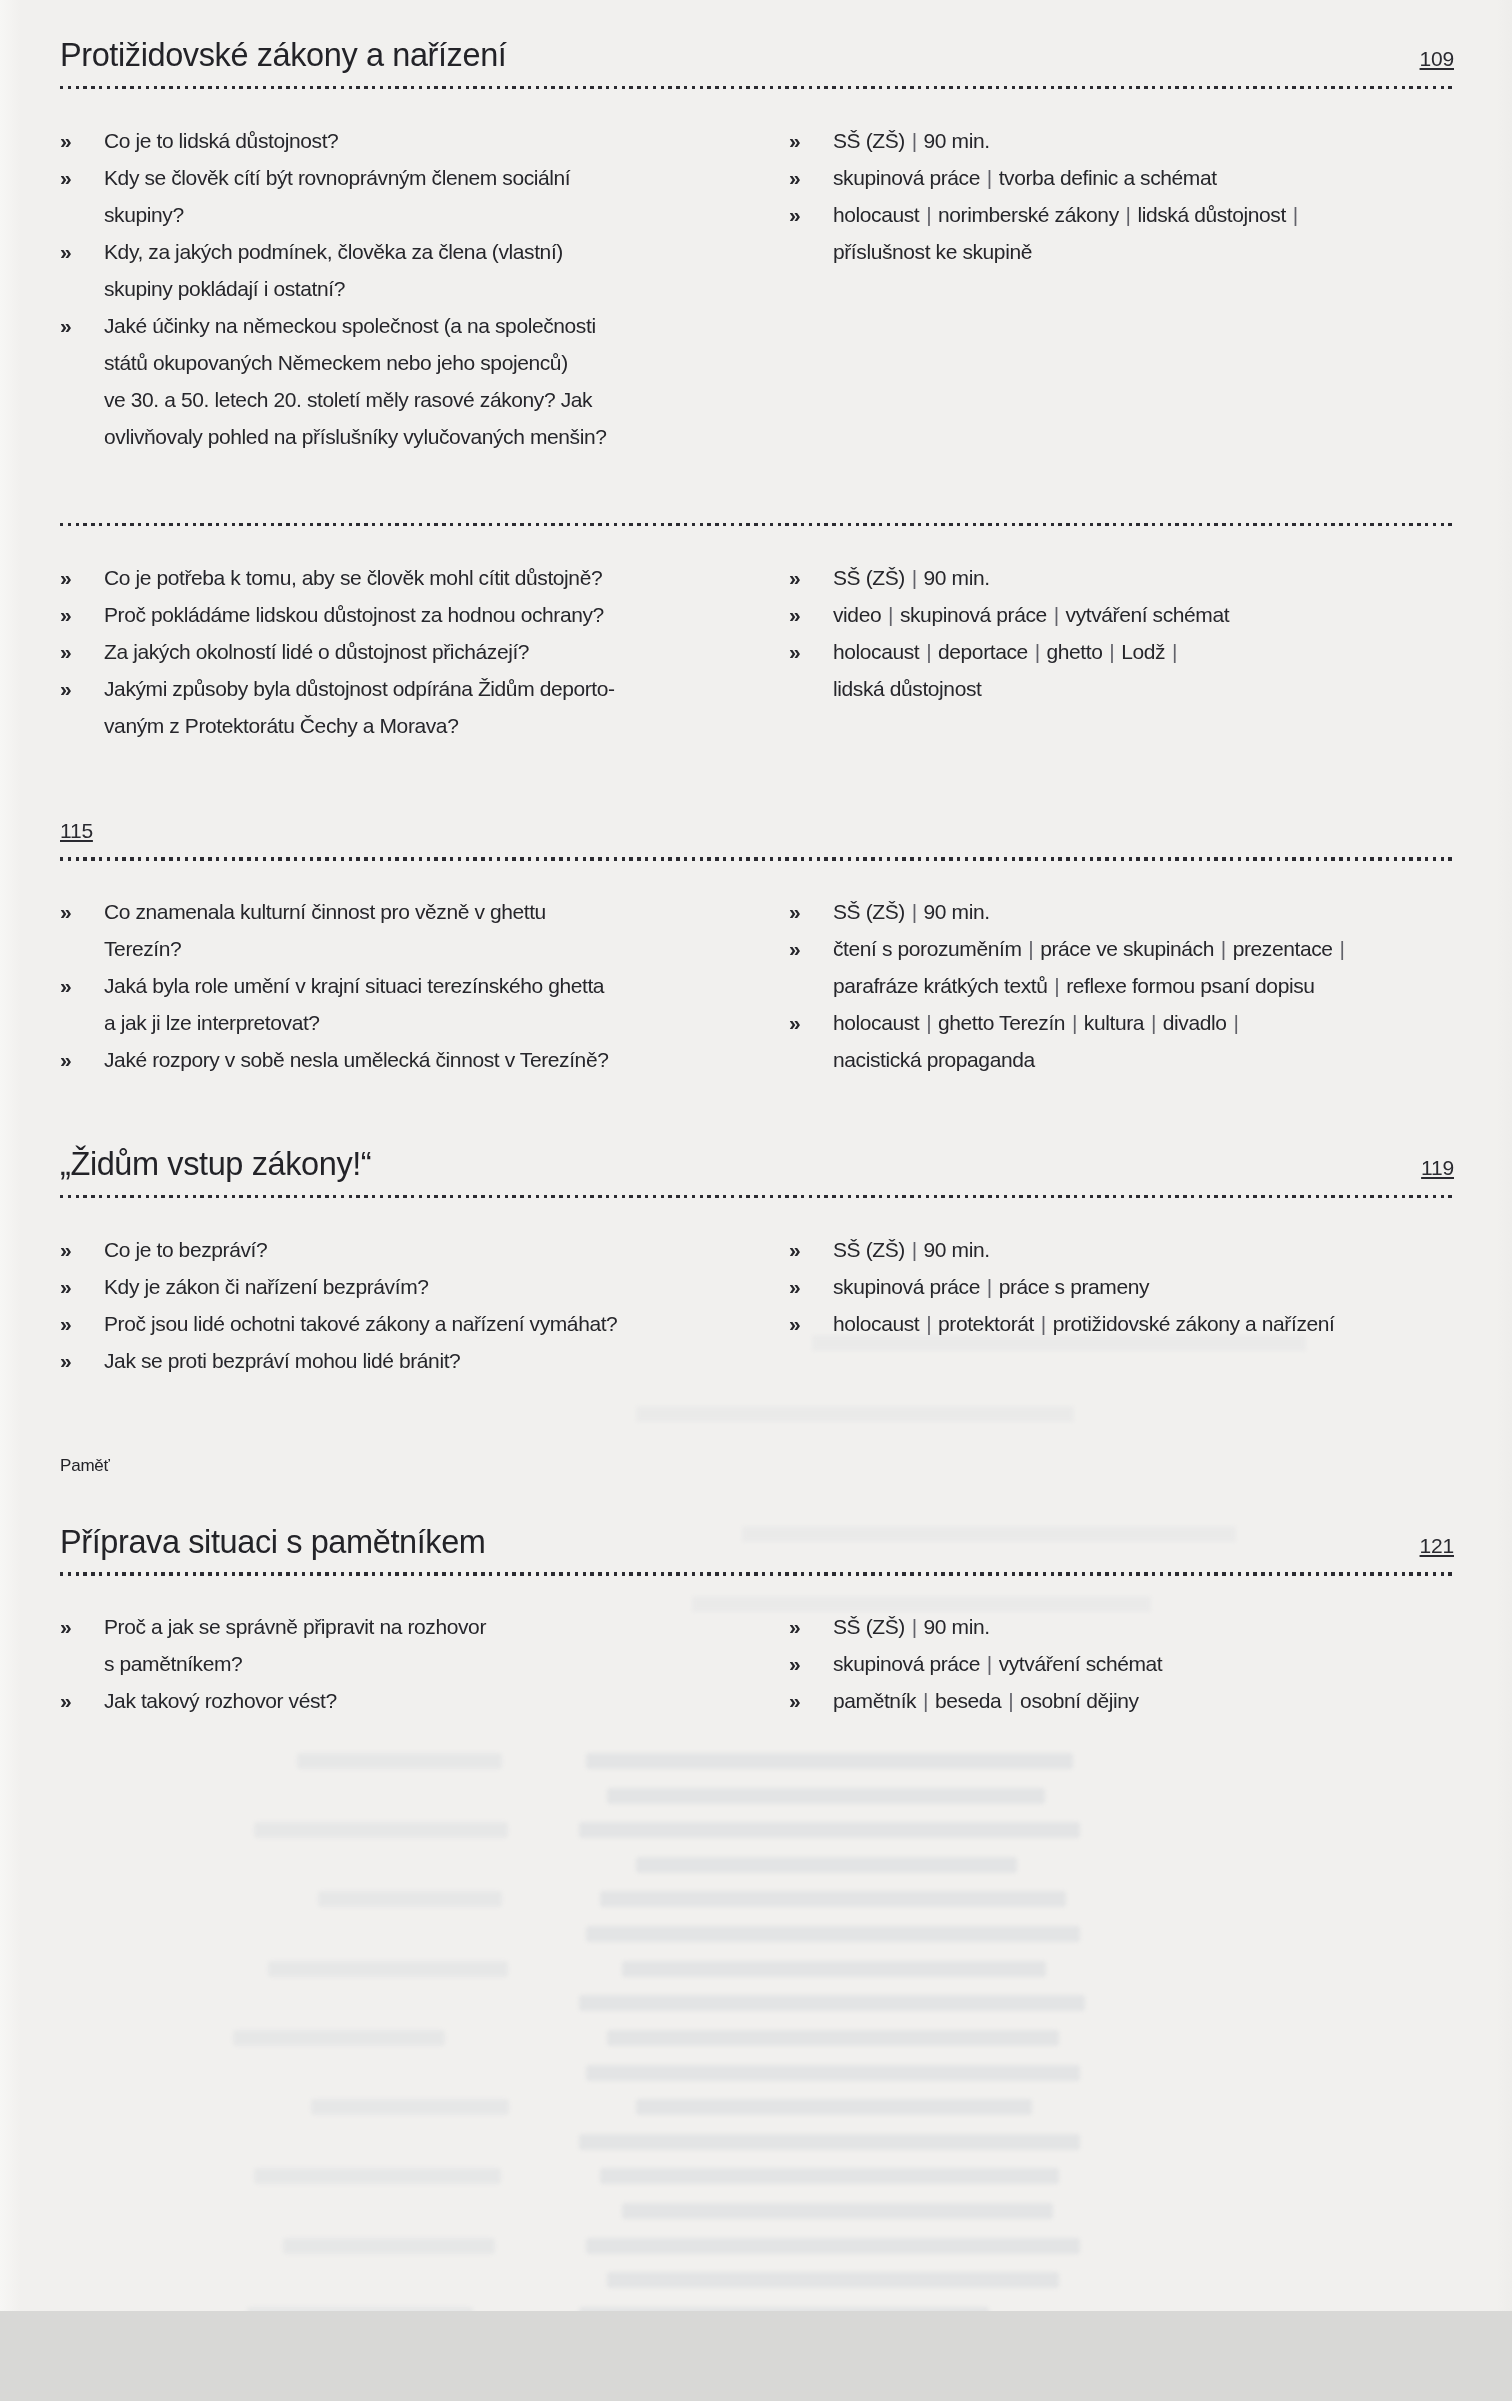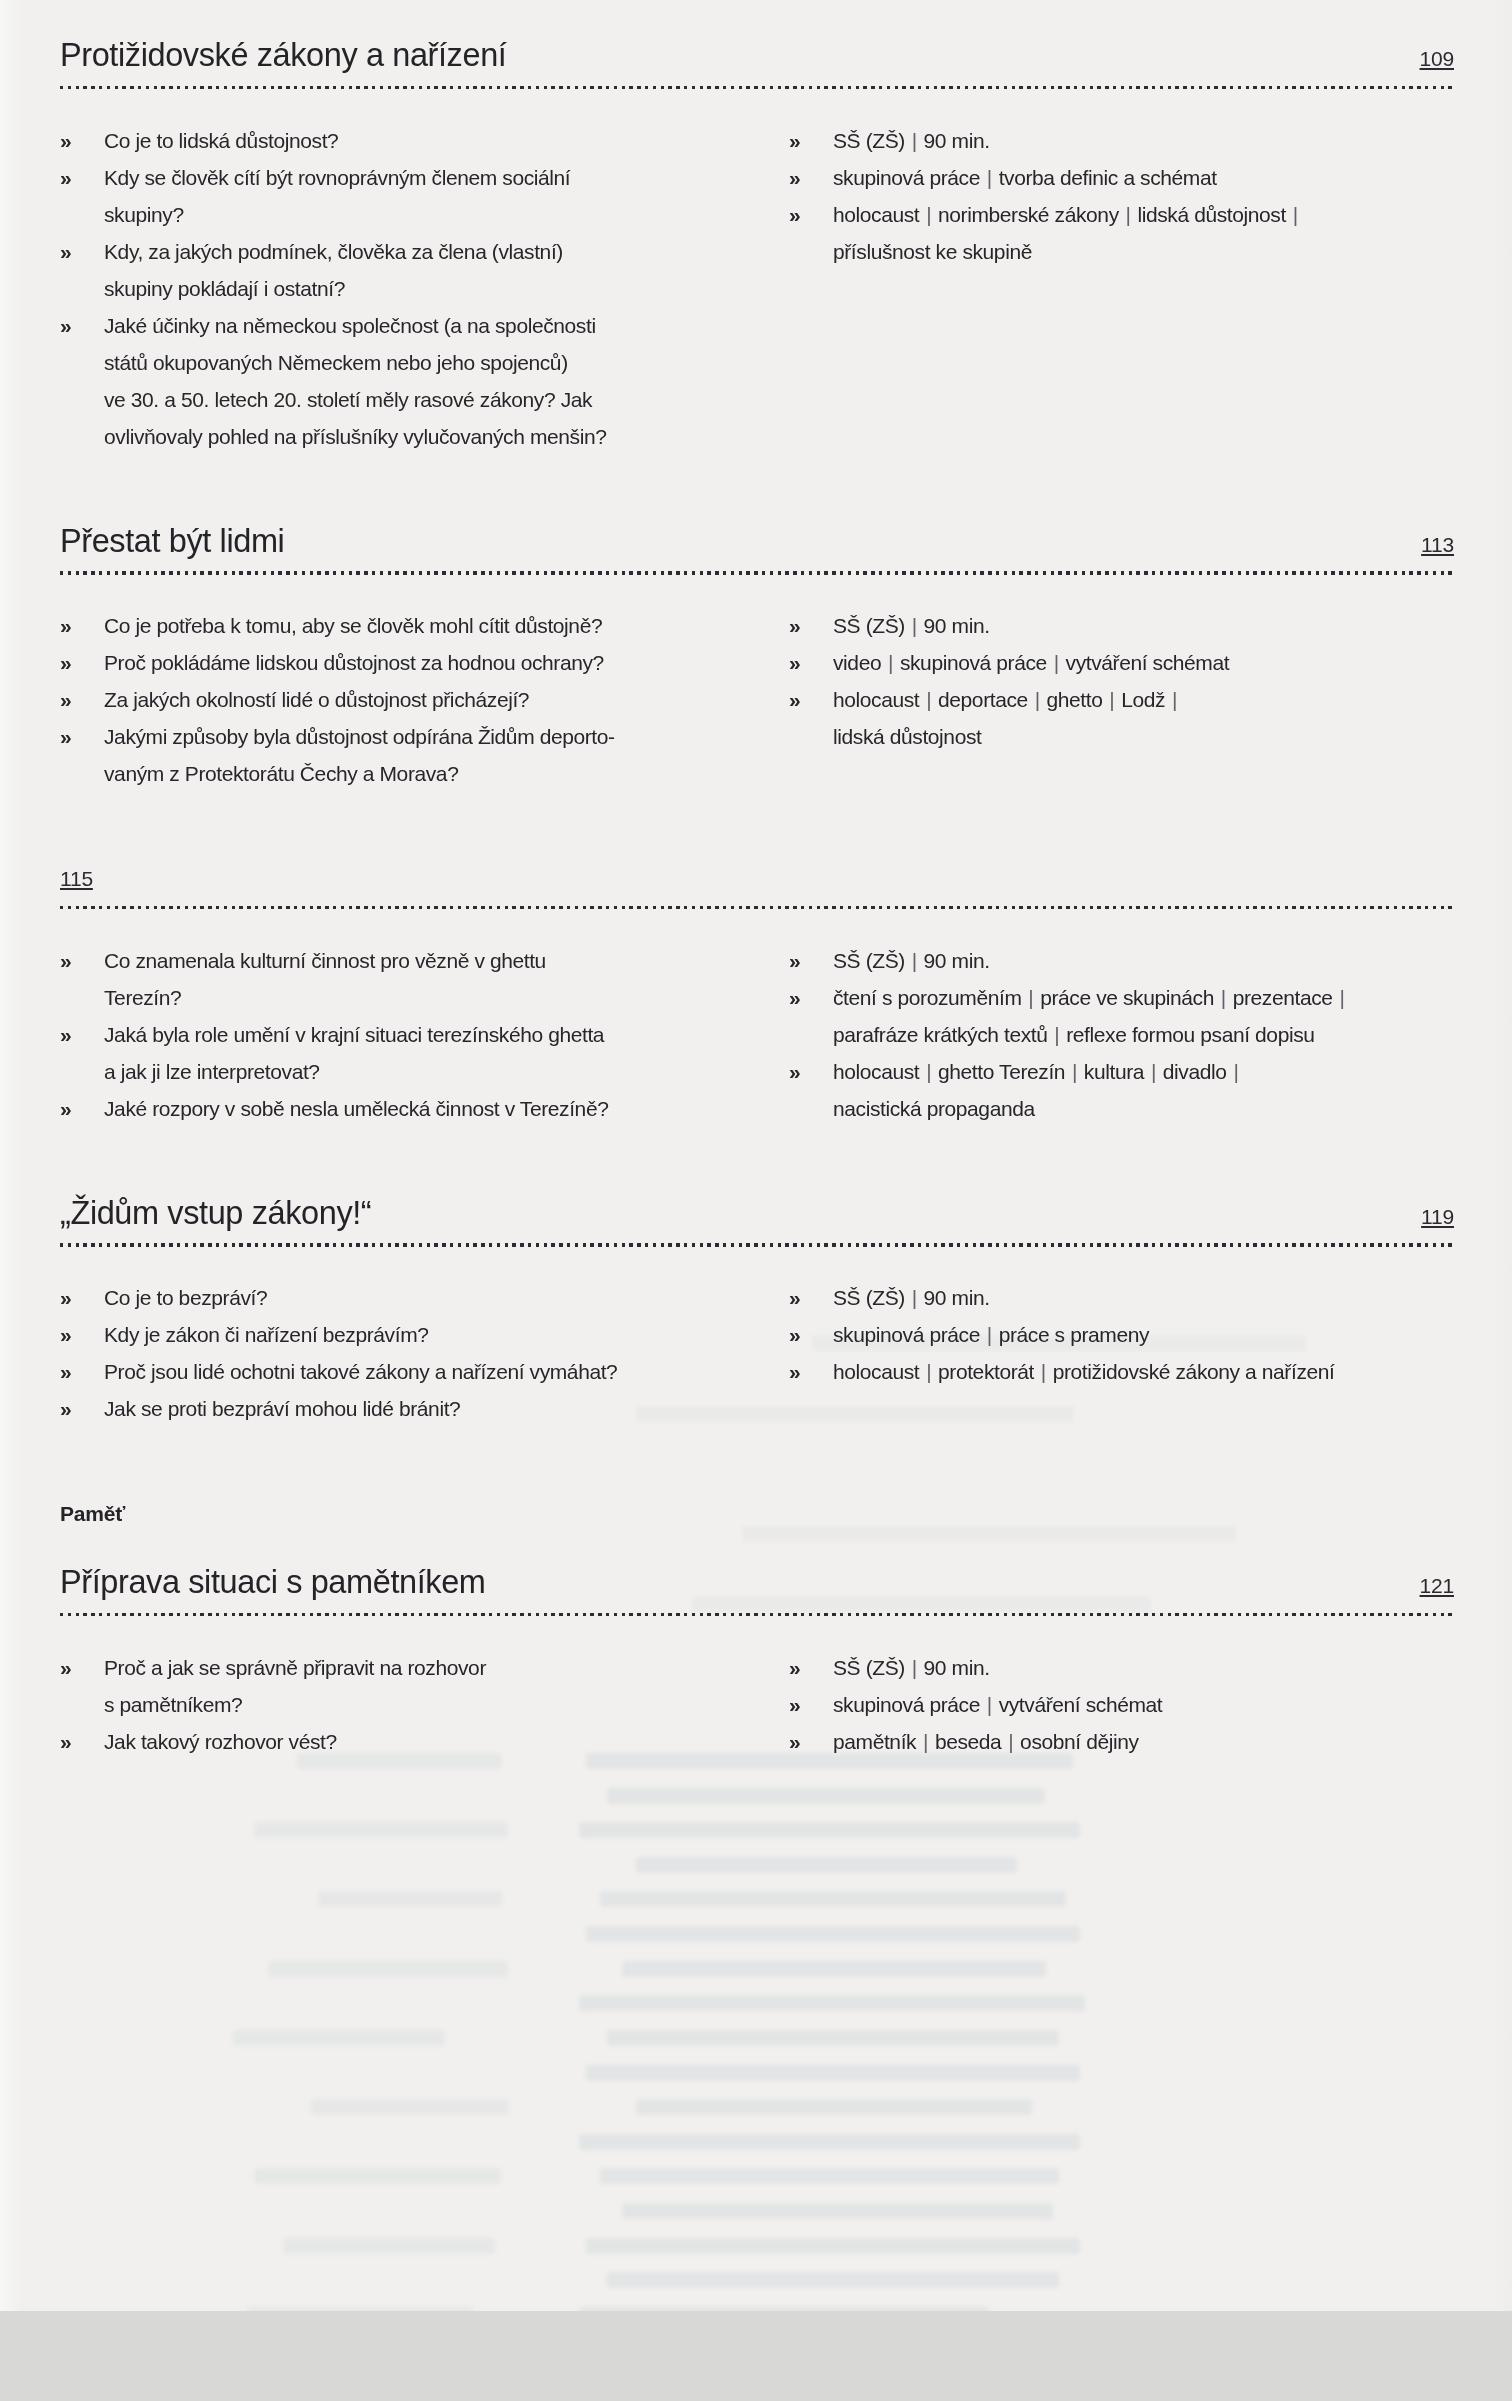--- a/index.html
+++ b/index.html
@@ -36,22 +36,22 @@
   .col-right{flex:1 1 auto;}
   ul.qa{list-style:none;margin:0;padding:0;}
   ul.qa li{
     display:grid;grid-template-columns:44px 1fr;
     font-size:21px;line-height:37px;letter-spacing:-0.4px;
   }
   ul.qa .marker{font-weight:700;color:#26262b;}
   ul.qa .txt{white-space:pre;}
   .sep{color:#62626a;padding:0 1.4px;}
   .kicker{
-    font-size:21px;font-weight:700;letter-spacing:-0.2px;
-    line-height:37px;margin-bottom:32px;color:#232328;
+    font-size:17px;font-weight:400;letter-spacing:-0.2px;
+    line-height:37px;margin-bottom:40px;color:#232328;
   }
   
   .ghost{
     position:absolute;height:15.5px;border-radius:2.8px;
     background:#8291a6;filter:blur(2.1px);z-index:1;
   }
 </style>
 </head>
 <body>
 
@@ -103,24 +103,20 @@
               <span class="marker">»</span>
               <span class="txt piped">holocaust <span class="sep">|</span> norimberské zákony <span class="sep">|</span> lidská důstojnost <span class="sep">|</span>
 příslušnost ke skupině</span>
             </li>
         </ul>
       </div>
     </div>
   </section>
 
   <section class="section">
-    <div class="head-row">
-      <span class="section-title">Přestat být lidmi</span>
-      <span class="page-number">113</span>
-    </div>
     <div class="rule"></div>
     <div class="body">
       <div class="col-left">
         <ul class="qa">
           <li>
               <span class="marker">»</span>
               <span class="txt">Co je potřeba k tomu, aby se člověk mohl cítit důstojně?</span>
             </li>
           <li>
               <span class="marker">»</span>

